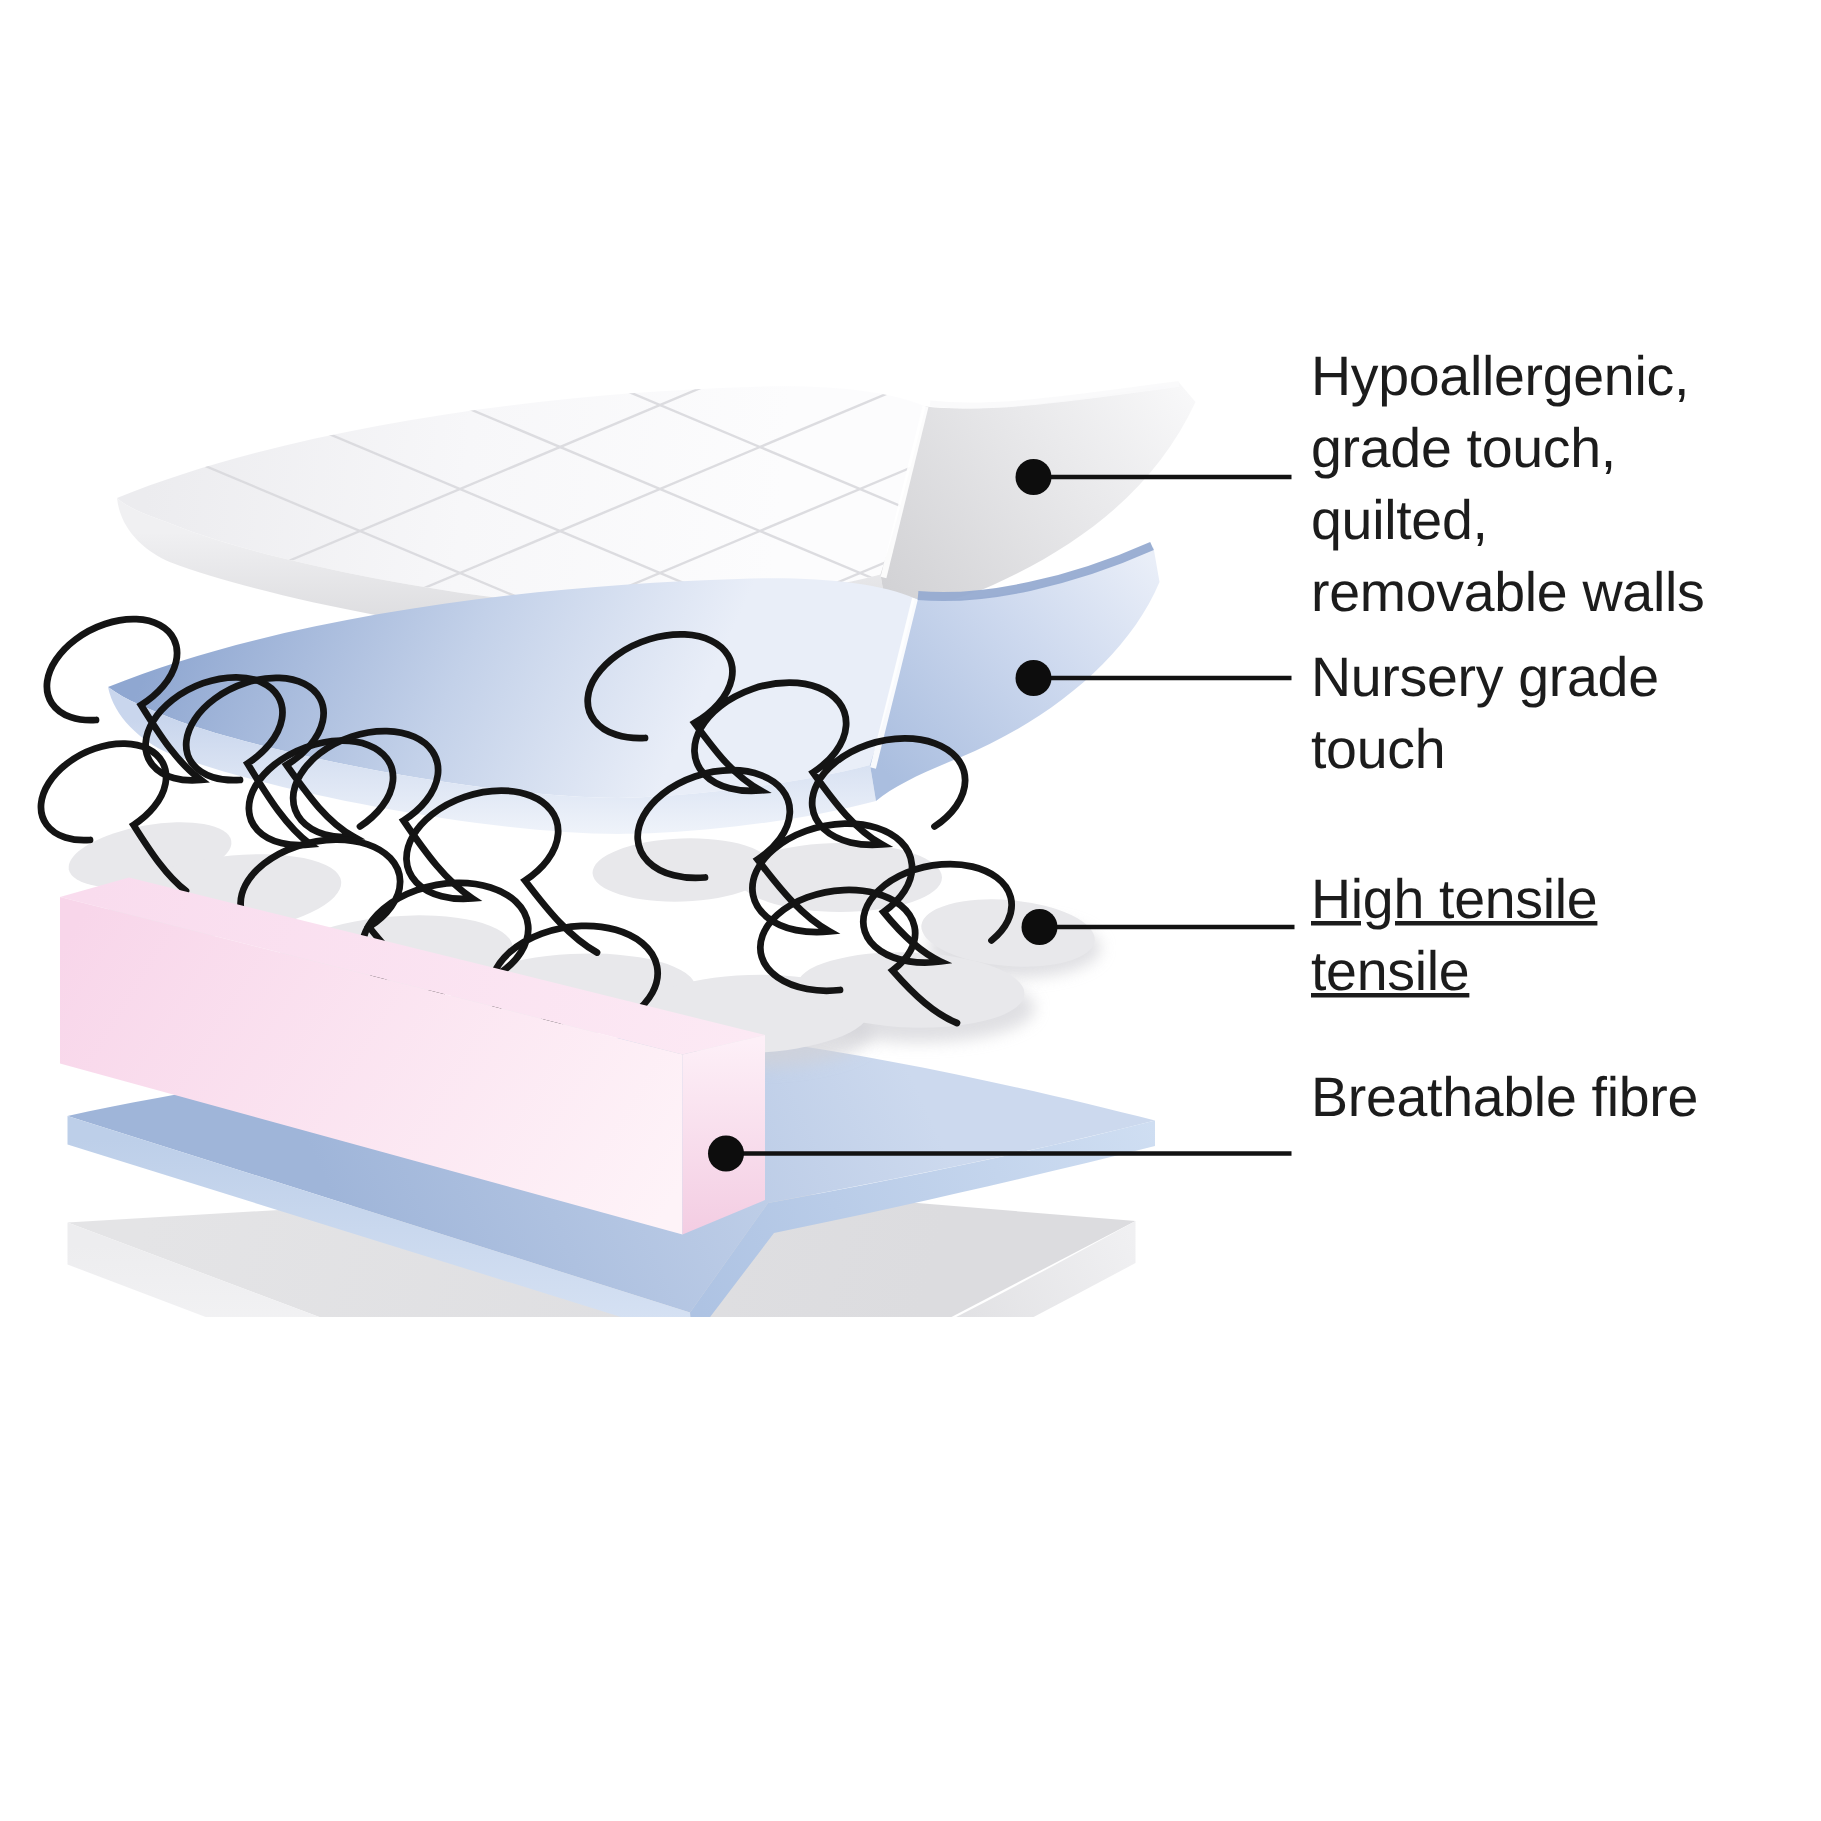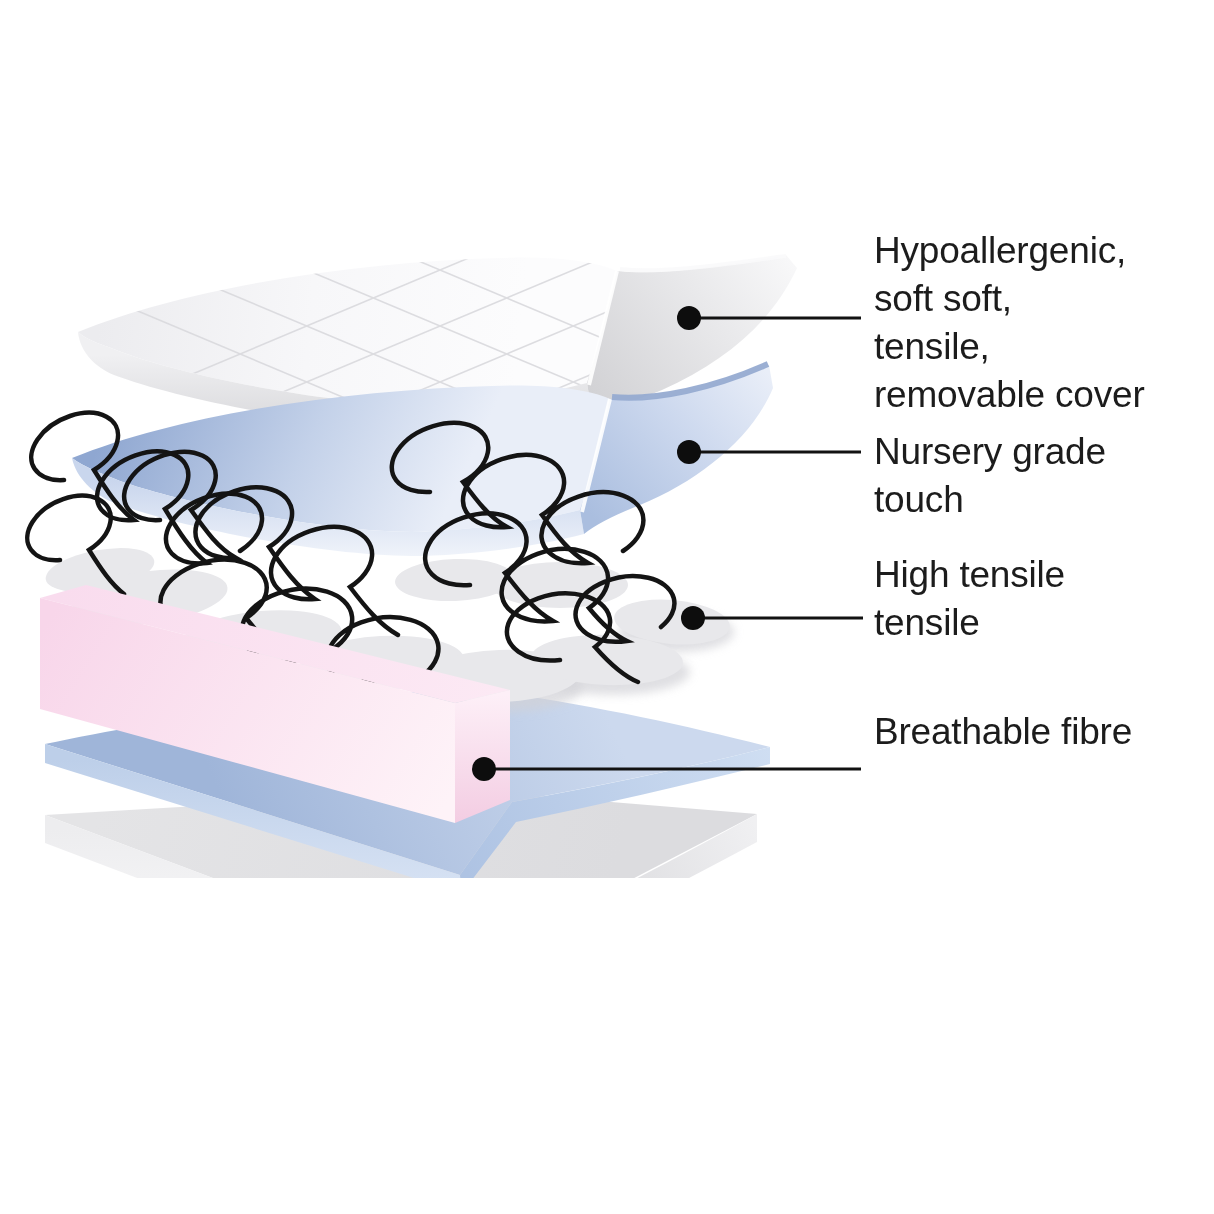--- a/index.html
+++ b/index.html
@@ -9,21 +9,21 @@
   }
   .diagram-svg{position:absolute;left:0;top:0;}
   .label{
     position:absolute;left:874px;width:340px;
     color:var(--label-text,#1c1c1c);
     font-size:37px;line-height:48px;font-weight:500;letter-spacing:-0.2px;
   }
   .label div{white-space:nowrap;}
   #label-cover{top:227px;}
   #label-foam{top:428px;}
-  #label-springs{top:551px;}
+  #label-springs{top:576px;text-decoration:underline;}
   #label-walls{top:708px;}
 </style>
 </head>
 <body>
 
 <div class="canvas">
 
 <svg class="diagram-svg" width="1214" height="1214" viewBox="0 0 1214 1214">
   <defs>
     <linearGradient id="gCoverTop" gradientUnits="userSpaceOnUse" x1="100" y1="300" x2="520" y2="340">
@@ -181,23 +181,23 @@
   <g fill="#0d0d0d">
     <circle cx="689" cy="318" r="12"></circle>
     <circle cx="689" cy="452" r="12"></circle>
     <circle cx="693" cy="618" r="12"></circle>
     <circle cx="484" cy="769" r="12"></circle>
   </g>
 </svg>
 
   <div class="label" id="label-cover">
     <div>Hypoallergenic,</div>
-    <div>soft soft,</div>
-    <div>tensile,</div>
-    <div>removable cover</div>
+    <div>grade touch,</div>
+    <div>quilted,</div>
+    <div>removable walls</div>
   </div>
   <div class="label" id="label-foam">
     <div>Nursery grade</div>
     <div>touch</div>
   </div>
   <div class="label" id="label-springs">
     <div>High tensile</div>
     <div>tensile</div>
   </div>
   <div class="label" id="label-walls">

